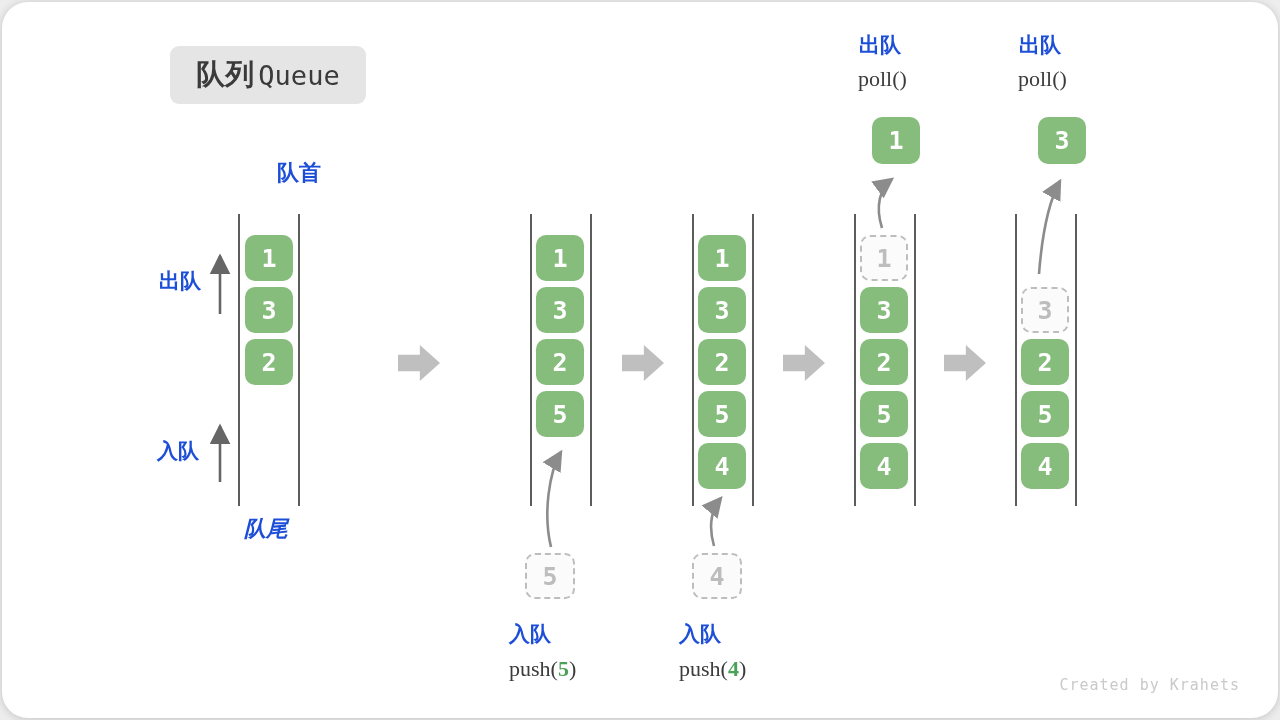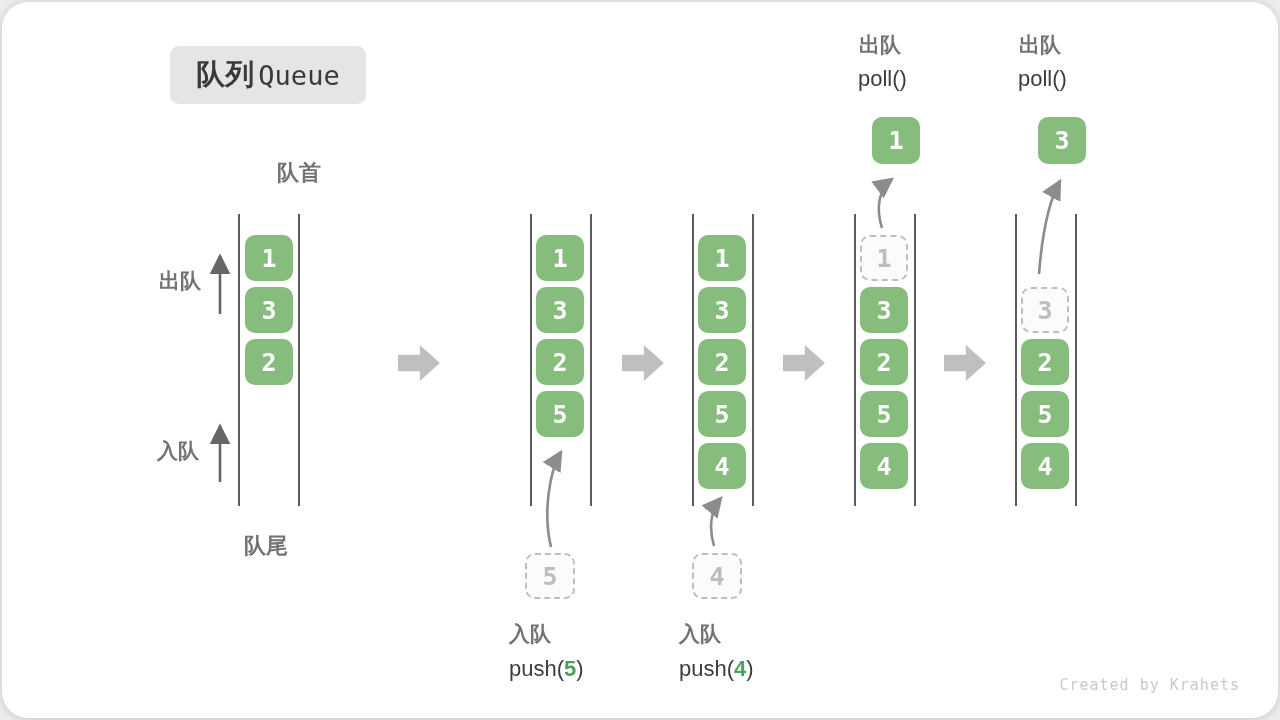--- a/index.html
+++ b/index.html
@@ -10,22 +10,22 @@
     box-shadow:0 1px 8px rgba(0,0,0,0.18);
     font-family:"Liberation Sans", sans-serif;
   }
   .badge {
     position:absolute; left:168px; top:44px; width:196px; height:58px;
     background:#e5e5e5; border-radius:9px;
     display:flex; align-items:center; justify-content:center; gap:4px;
   }
   .badge .zh { font-size:29px; font-weight:bold; color:#3a3a3a; }
   .badge .en { font-family:"DejaVu Sans Mono", monospace; font-size:27px; color:#3a3a3a; }
-  .zh-label { position:absolute; font-size:22px; font-weight:bold; color:#737373; white-space:nowrap; }
-  .code { position:absolute; font-family:Liberation Sans, sans-serif; font-size:22px; color:#3c3c3c; white-space:nowrap; }
+  .zh-label { position:absolute; font-size:22px; font-weight:bold; color:#1d4ed8; white-space:nowrap; }
+  .code { position:absolute; font-family:Liberation Serif, serif; font-size:22px; color:#3c3c3c; white-space:nowrap; }
   .code .arg { color:#4ba158; font-weight:bold; }
   .qline { position:absolute; width:2px; height:292px; top:212px; background:#5c5c5c; }
   .qbox {
     position:absolute; width:48px; height:46px; border-radius:10px;
     display:flex; align-items:center; justify-content:center;
     font-family:"DejaVu Sans Mono", monospace; font-weight:bold; font-size:25px;
   }
   .qbox.green { background:#86bc7c; color:#ffffff; }
   .qbox.dashed { background:#fbfbfb; border:2.5px dashed #bdbdbd; color:#bdbdbd; }
   .block-arrow {
@@ -42,21 +42,21 @@
 <body>
 
 <div class="card">
 
   <div class="badge">
     <span class="zh">队列</span>
     <span class="en">Queue</span>
   </div>
 
   <div class="zh-label" style="left:242px; top:156px;margin-left:33px;">队首</div>
-  <div class="zh-label" style="left:242px; top:529px;">队尾</div>
+  <div class="zh-label" style="left:242px; top:512px;font-style:italic;">队尾</div>
   <div class="zh-label" style="left:157px; top:265px; font-size:21px;">出队</div>
   <div class="zh-label" style="left:155px; top:435px; font-size:21px;">入队</div>
 
   <svg class="overlay" viewBox="0 0 1280 720">
     <defs>
       <marker id="headDark" markerWidth="9" markerHeight="9" refX="7" refY="4" orient="auto">
         <path d="M0,0 L8,4 L0,8 Z" fill="#666666"></path>
       </marker>
       <marker id="headGray" markerWidth="9" markerHeight="9" refX="7" refY="4" orient="auto">
         <path d="M0,0 L8,4 L0,8 Z" fill="#8c8c8c"></path>

